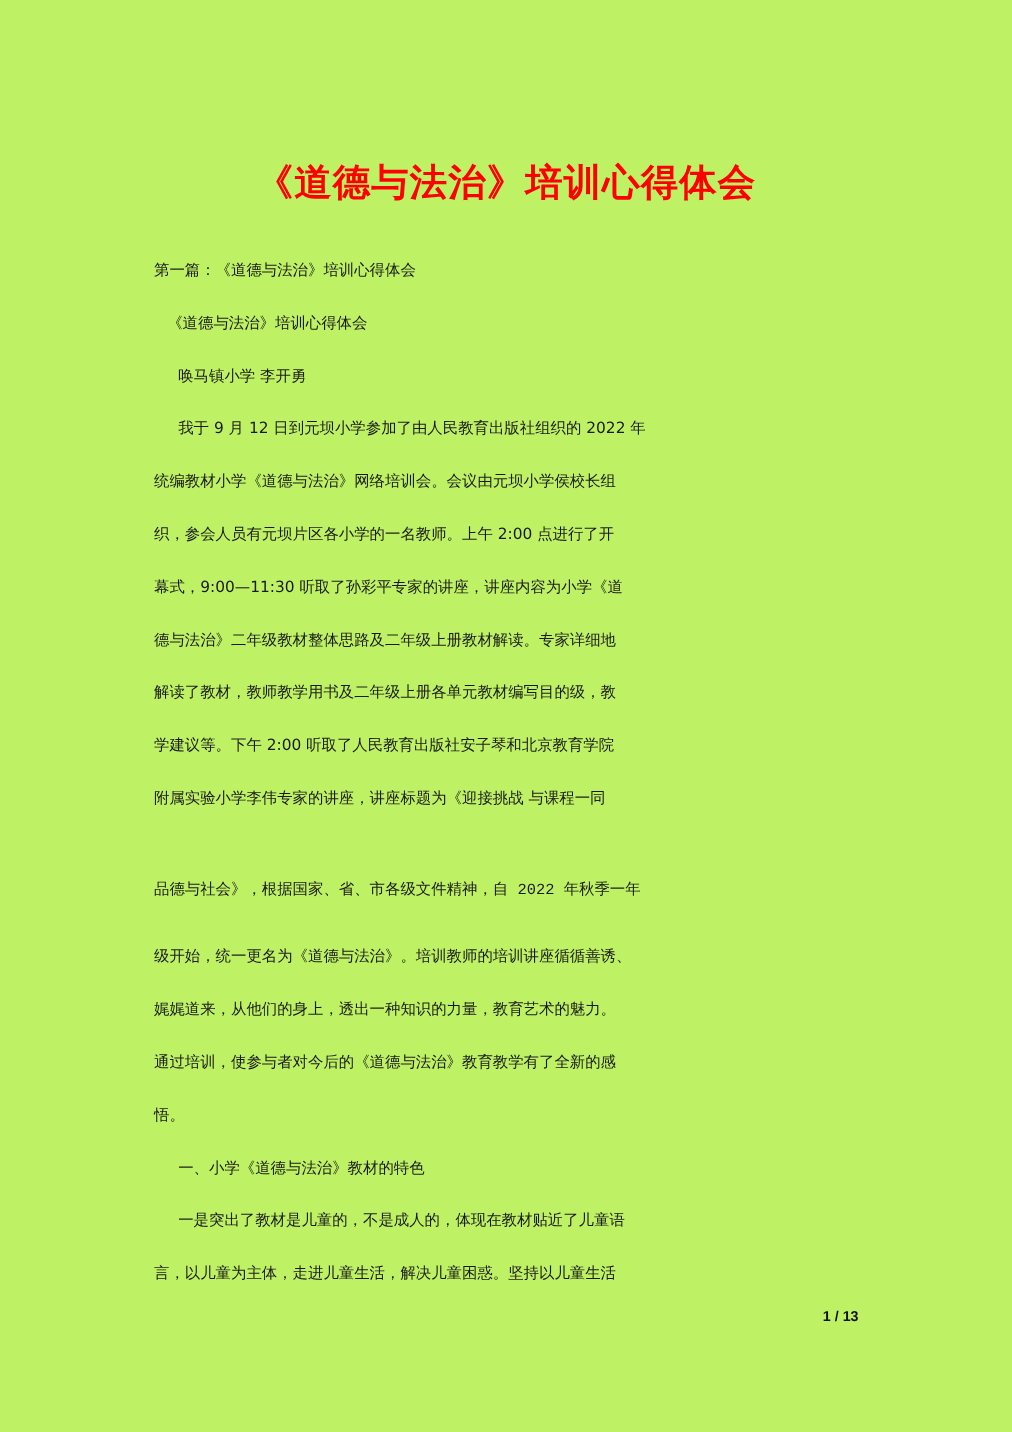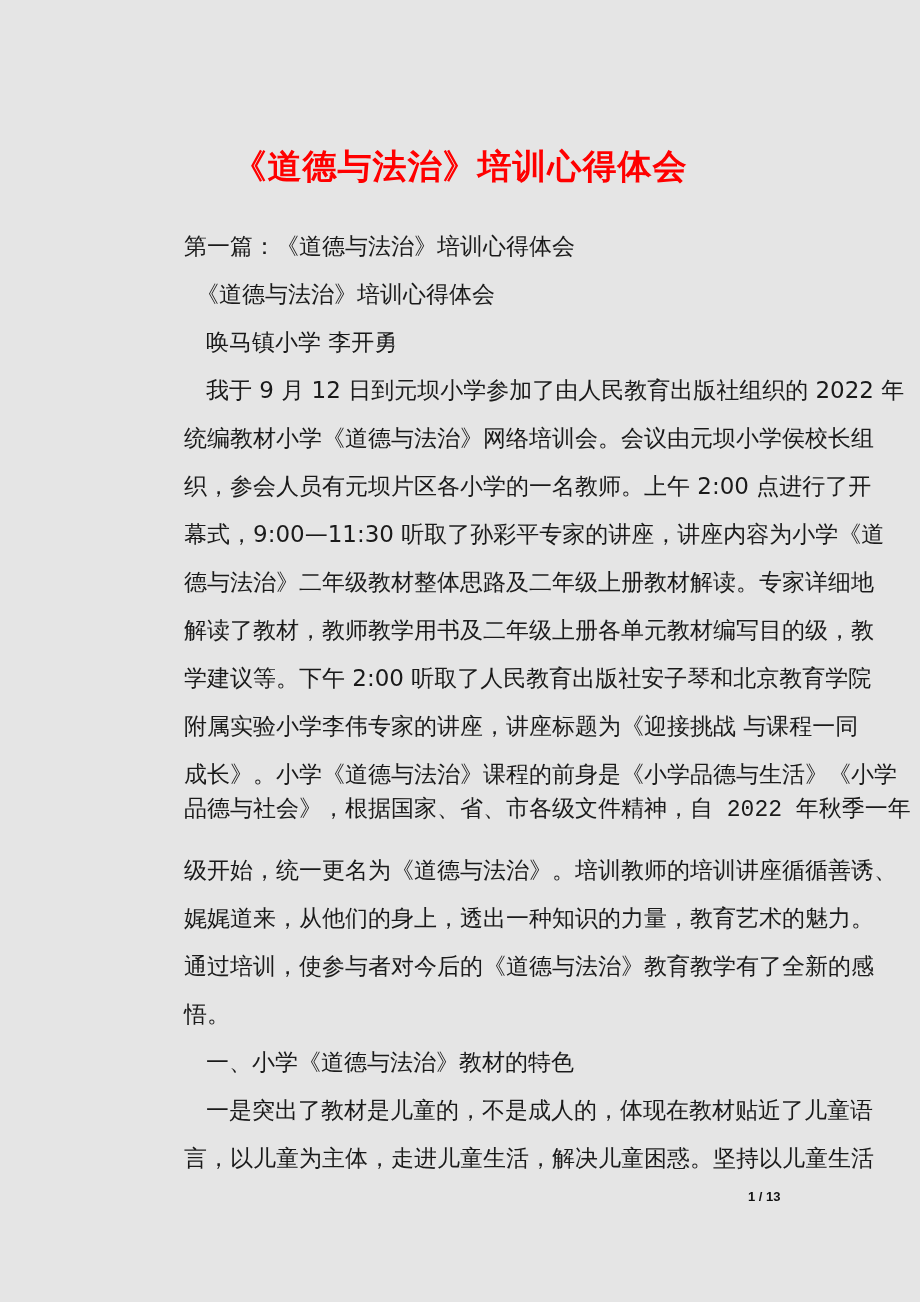--- a/index.html
+++ b/index.html
@@ -13,42 +13,41 @@
       position: relative;
       overflow: hidden;
       font-family: "DejaVu Sans", "Liberation Sans", sans-serif;
       color: #1a1a1a;
     }
     .page {
       position: absolute;
       left: 0; top: 0;
       width: 920px;
       height: 1302px;
-      background: #e5e5e5;
+      background: #bef264;
     }
     .doc-title {
       position: absolute;
       left: 0;
       top: 142px;
       width: 920px;
       text-align: center;
       font-size: 34px;
       line-height: 48px;
       font-weight: bold;
       color: #ff0000;
       letter-spacing: 1px;
     }
     .line {
       position: absolute;
       left: 140px;
-      font-size: 23px;
+      font-size: 14px;
       line-height: 28px;
       white-space: nowrap;
       color: #1a1a1a;
-      margin-left: 44px;
     }
     .indent1 { left: 152px; }
     .indent2 { left: 162px; }
     .page-number {
       position: absolute;
       left: 748px;
       top: 1188px;
       font-family: "Liberation Sans", sans-serif;
       font-weight: bold;
       font-size: 13px;
@@ -68,21 +67,20 @@
   <div class="line indent2" style="top:328px;">唤马镇小学  李开勇</div>
 
   <div class="line indent2" style="top:376px;text-align:center;">我于 9 月 12 日到元坝小学参加了由人民教育出版社组织的 2022 年</div>
   <div class="line" style="top:424px;">统编教材小学《道德与法治》网络培训会。会议由元坝小学侯校长组</div>
   <div class="line" style="top:472px;">织，参会人员有元坝片区各小学的一名教师。上午 2:00 点进行了开</div>
   <div class="line" style="top:520px;">幕式，9:00—11:30 听取了孙彩平专家的讲座，讲座内容为小学《道</div>
   <div class="line" style="top:616px;">解读了教材，教师教学用书及二年级上册各单元教材编写目的级，教</div>
   <div class="line" style="top:568px;">德与法治》二年级教材整体思路及二年级上册教材解读。专家详细地</div>
   <div class="line" style="top:664px;">学建议等。下午 2:00 听取了人民教育出版社安子琴和北京教育学院</div>
   <div class="line" style="top:712px;">附属实验小学李伟专家的讲座，讲座标题为《迎接挑战  与课程一同</div>
-  <div class="line" style="top:760px;">成长》。小学《道德与法治》课程的前身是《小学品德与生活》《小学</div>
   <div class="line" style="top:796px;font-family:Liberation Mono, monospace;">品德与社会》，根据国家、省、市各级文件精神，自 2022 年秋季一年</div>
   <div class="line" style="top:856px;">级开始，统一更名为《道德与法治》。培训教师的培训讲座循循善诱、</div>
   <div class="line" style="top:904px;">娓娓道来，从他们的身上，透出一种知识的力量，教育艺术的魅力。</div>
   <div class="line" style="top:952px;">通过培训，使参与者对今后的《道德与法治》教育教学有了全新的感</div>
   <div class="line" style="top:1000px;">悟。</div>
 
   <div class="line indent2" style="top:1048px;">一、小学《道德与法治》教材的特色</div>
   <div class="line indent2" style="top:1096px;">一是突出了教材是儿童的，不是成人的，体现在教材贴近了儿童语</div>
   <div class="line" style="top:1144px;">言，以儿童为主体，走进儿童生活，解决儿童困惑。坚持以儿童生活</div>
 

